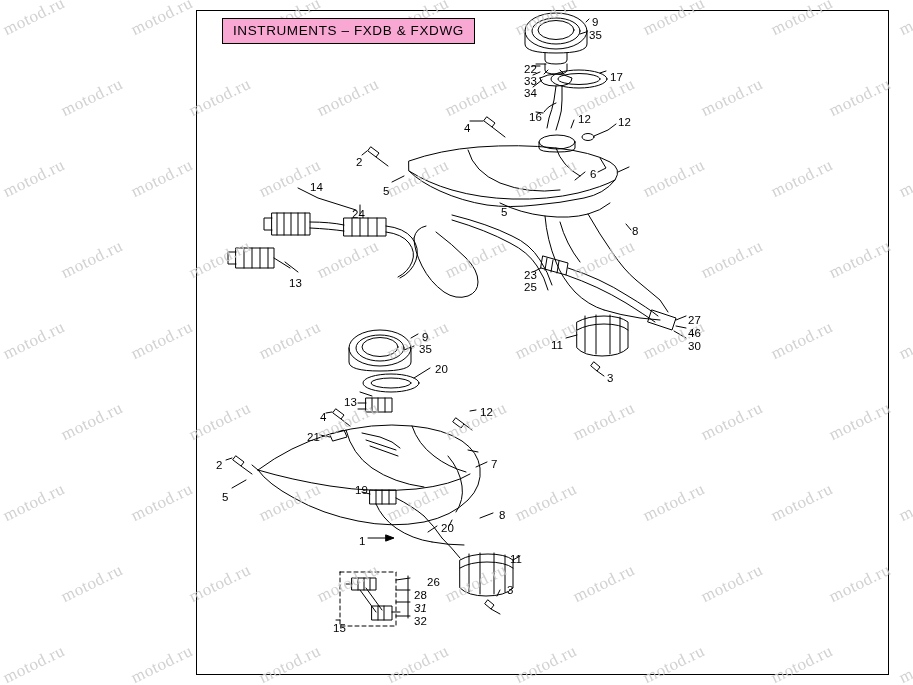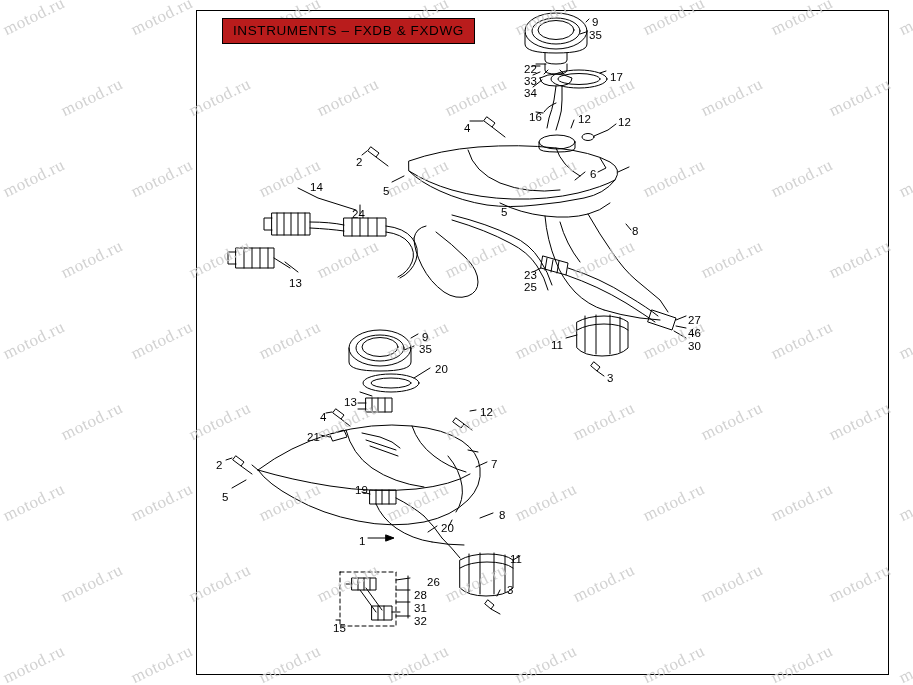--- a/index.html
+++ b/index.html
@@ -48,21 +48,21 @@
     box-sizing: border-box;
     background: transparent;
     z-index: 2;
   }
   #title-box {
     position: absolute;
     left: 222px;
     top: 18px;
     padding: 4px 10px 5px 10px;
     border: 1.2px solid #000;
-    background: #b91c1c;
+    background: #f9a8d4;
     font-size: 13.5px;
     letter-spacing: 0.6px;
     color: #000;
     z-index: 6;
     font-family: "Liberation Sans", sans-serif;
     white-space: nowrap;
   }
   
   #art {
     position: absolute;
@@ -394,19 +394,19 @@
       <div class="lbl" style="left: 216px; top: 459px;">2</div>
       <div class="lbl" style="left: 491px; top: 458px;">7</div>
       <div class="lbl" style="left: 222px; top: 491px;">5</div>
       <div class="lbl" style="left: 355px; top: 484px; text-align: right;">19</div>
       <div class="lbl" style="left: 499px; top: 509px;">8</div>
       <div class="lbl" style="left: 441px; top: 522px;">20</div>
       <div class="lbl" style="left: 359px; top: 535px;">1</div>
       <div class="lbl" style="left: 510px; top: 553px;">11</div>
       <div class="lbl" style="left: 414px; top: 576px; margin-left: 13px;">26</div>
       <div class="lbl" style="left: 414px; top: 589px;">28</div>
-      <div class="lbl" style="left: 414px; top: 602px;">31</div>
+      <div class="lbl" style="left: 414px; top: 602px; font-style: italic;">31</div>
       <div class="lbl" style="left: 414px; top: 615px;">32</div>
       <div class="lbl" style="left: 507px; top: 584px;">3</div>
       <div class="lbl" style="left: 333px; top: 622px;">15</div>
     </div>
 
 </div>
 
 </body></html>

